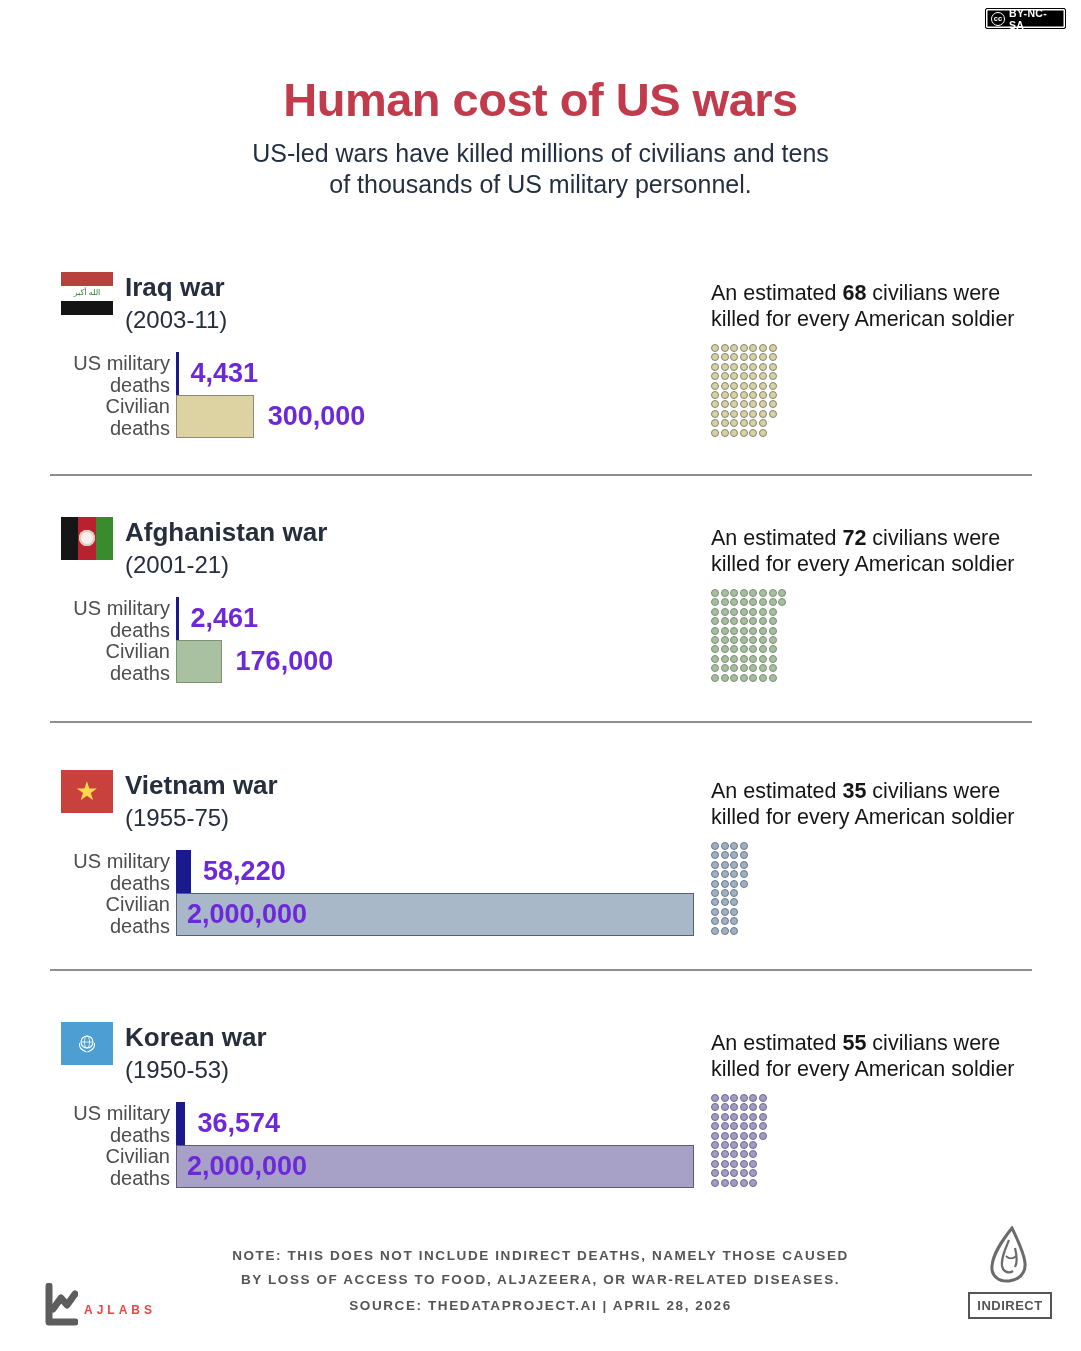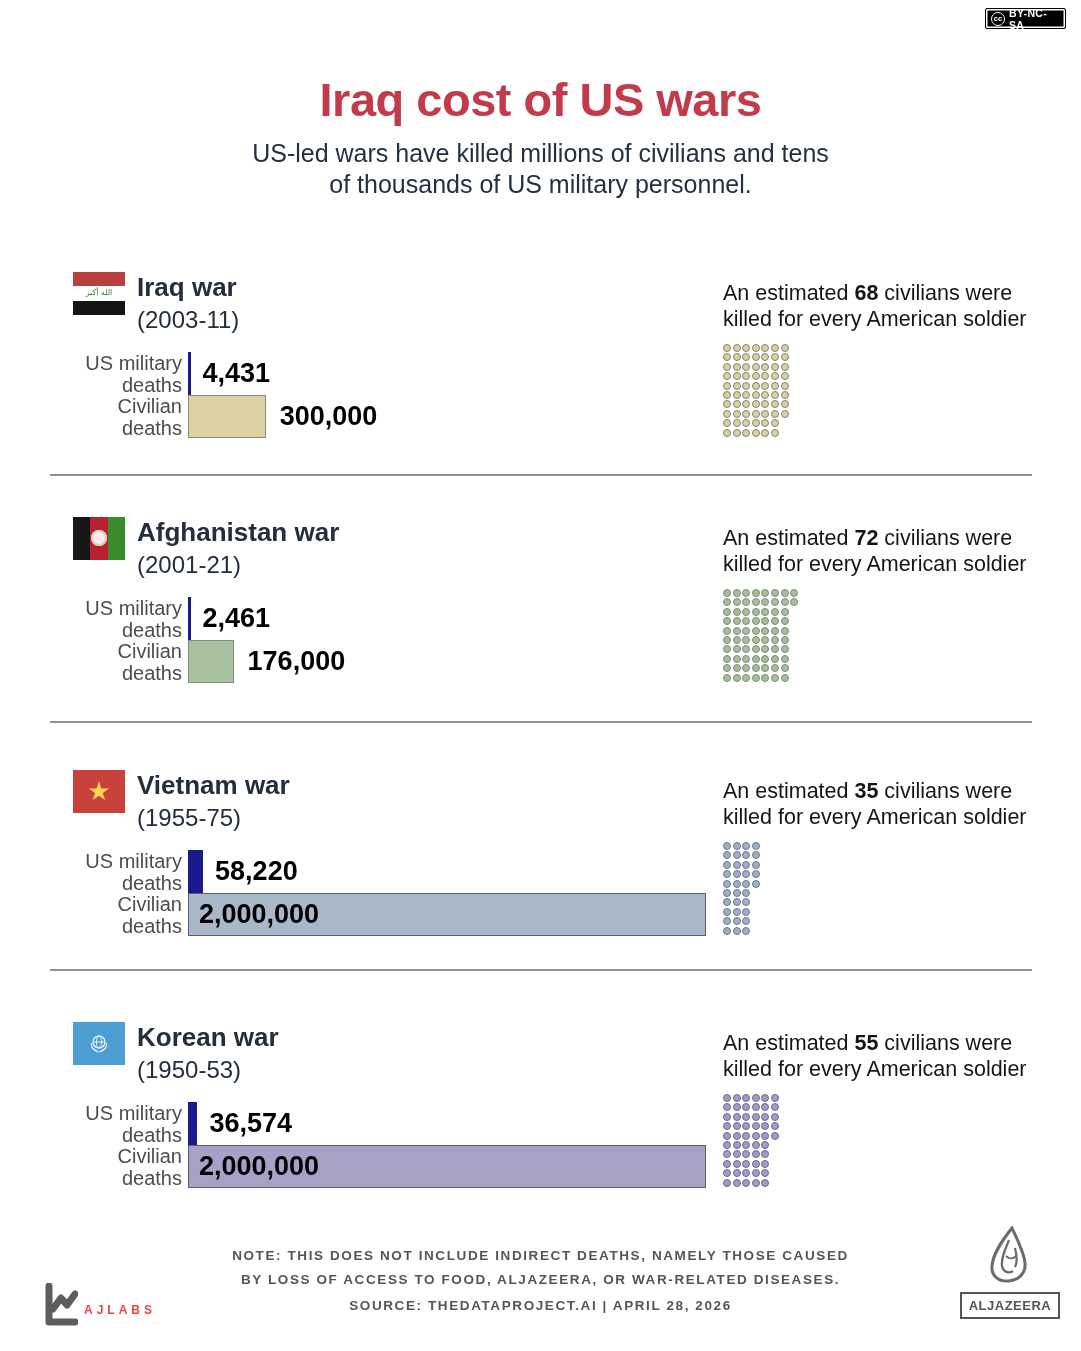--- a/index.html
+++ b/index.html
@@ -14,34 +14,34 @@
              font-size:7.5px;font-weight:bold;display:flex;align-items:center;justify-content:center;flex:0 0 auto;}
   .cc-text{color:#fff;font-size:10.5px;font-weight:bold;letter-spacing:.3px;}
 
   
   .title{position:absolute;top:72px;left:0;width:1081px;text-align:center;margin:0;
          font-size:47px;font-weight:800;letter-spacing:-.5px;color:#c23b4d;}
   .subtitle{position:absolute;top:138px;left:0;width:1081px;text-align:center;
             font-size:25px;line-height:31px;color:#243040;}
 
   
-  .war-section{position:absolute;left:16px;width:912px;height:212px;}
+  .war-section{position:absolute;left:4px;width:912px;height:212px;}
   .flag{position:absolute;left:57px;top:2px;width:52px;height:43px;overflow:hidden;}
   .war-title-block{position:absolute;left:121px;top:0;}
   .war-name{margin:0;font-size:26px;font-weight:800;line-height:34px;color:#242e3c;}
   .war-years{font-size:24px;line-height:32px;color:#242e3c;}
 
   .row-label{position:absolute;left:0;width:166px;text-align:right;font-size:20px;line-height:22px;
              color:#4d4d4d;display:flex;flex-direction:column;justify-content:center;align-items:flex-end;}
   .military-label{top:82px;height:43px;}
   .civilian-label{top:125px;height:43px;}
   .bar{position:absolute;left:172px;height:43px;box-sizing:border-box;}
   .military-bar{top:82px;background:#1a1a8e;}
   .civilian-bar{top:125px;border:1.5px solid #888;}
-  .bar-value{position:absolute;font-size:27px;font-weight:bold;color:#000000;}
+  .bar-value{position:absolute;font-size:27px;font-weight:bold;color:#6d28d9;}
   .military-value{top:88px;}
   .civilian-value{top:131px;text-align:center;}
 
   .ratio-text{position:absolute;left:707px;top:10px;width:340px;margin:0;
               font-size:21.5px;line-height:26px;color:#161616;}
   .ratio-number{font-weight:800;}
   .dot-matrix{position:absolute;left:707px;top:74px;line-height:0;}
   .dot-row{height:9.4px;white-space:nowrap;}
   .dot{display:inline-block;box-sizing:border-box;width:8px;height:8px;border-radius:50%;
        border:1.2px solid #777;margin-right:1.6px;}
@@ -69,21 +69,21 @@
 </head>
 <body>
 
 <div class="page">
 
   <div class="cc-badge">
     <span class="cc-circle">cc</span>
     <span class="cc-text">BY-NC-SA</span>
   </div>
 
-  <h1 class="title">Iraq cost of US wars</h1>
+  <h1 class="title">Human cost of US wars</h1>
   <div class="subtitle">
     <span>US-led wars have killed millions of civilians and tens</span><br>
     <span>of thousands of US military personnel.</span>
   </div>
 
   <section class="war-section" style="top:270px">
     <div class="flag">
         <div class="h-stripe" style="background: rgb(184, 65, 62);"></div>
         <div class="h-stripe" style="background: rgb(255, 255, 255); position: relative;">
           <div style="position: absolute; left: 0px; top: 2px; width: 100%; text-align: center; font-size: 8px; line-height: 10px; color: rgb(47, 127, 51);">الله أكبر</div>
@@ -254,16 +254,16 @@
     <span class="ajlabs-text">AJLABS</span>
   </div>
 
   <div class="ajz-logo">
     <svg width="62" height="60" viewBox="0 0 62 60">
       <path d="M33 2 C22 16 14 28 13 40 C12 50 20 56 30 55 C40 54 47 47 46 37 C45 26 38 13 33 2 Z" fill="none" stroke="#6b6b6b" stroke-width="3"></path>
       <path d="M30 14 C26 24 22 32 23 40 C24 46 30 48 34 45" fill="none" stroke="#6b6b6b" stroke-width="2.2"></path>
       <path d="M36 22 C38 30 39 36 36 41" fill="none" stroke="#6b6b6b" stroke-width="2.2"></path>
       <path d="M27 30 C30 33 34 33 37 30" fill="none" stroke="#6b6b6b" stroke-width="1.8"></path>
     </svg><br>
-    <span class="ajz-box">ALJAZEERA</span>
+    <span class="ajz-box">INDIRECT</span>
   </div>
 
 </div>
 
 </body></html>

